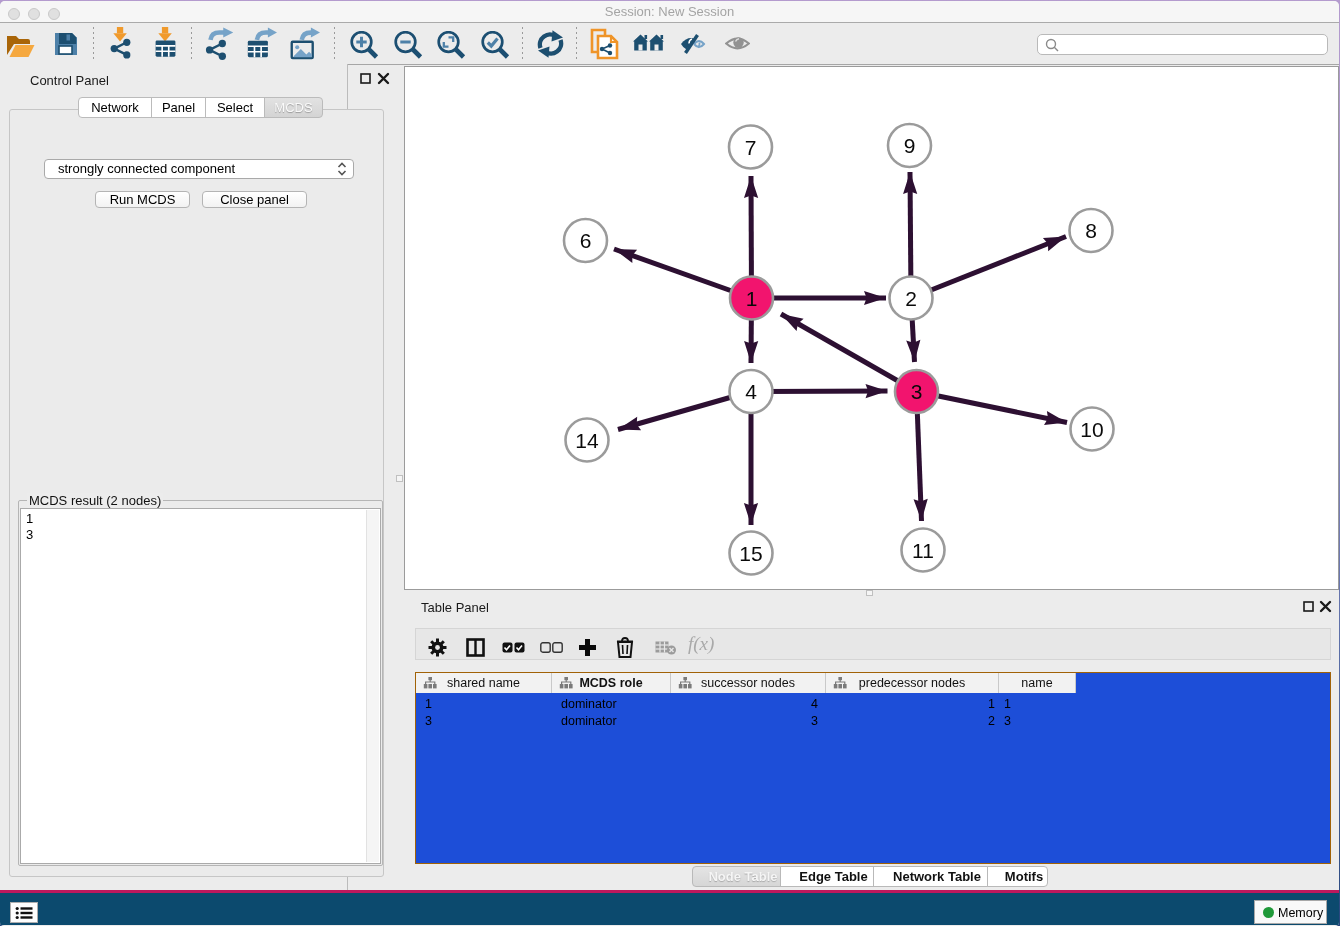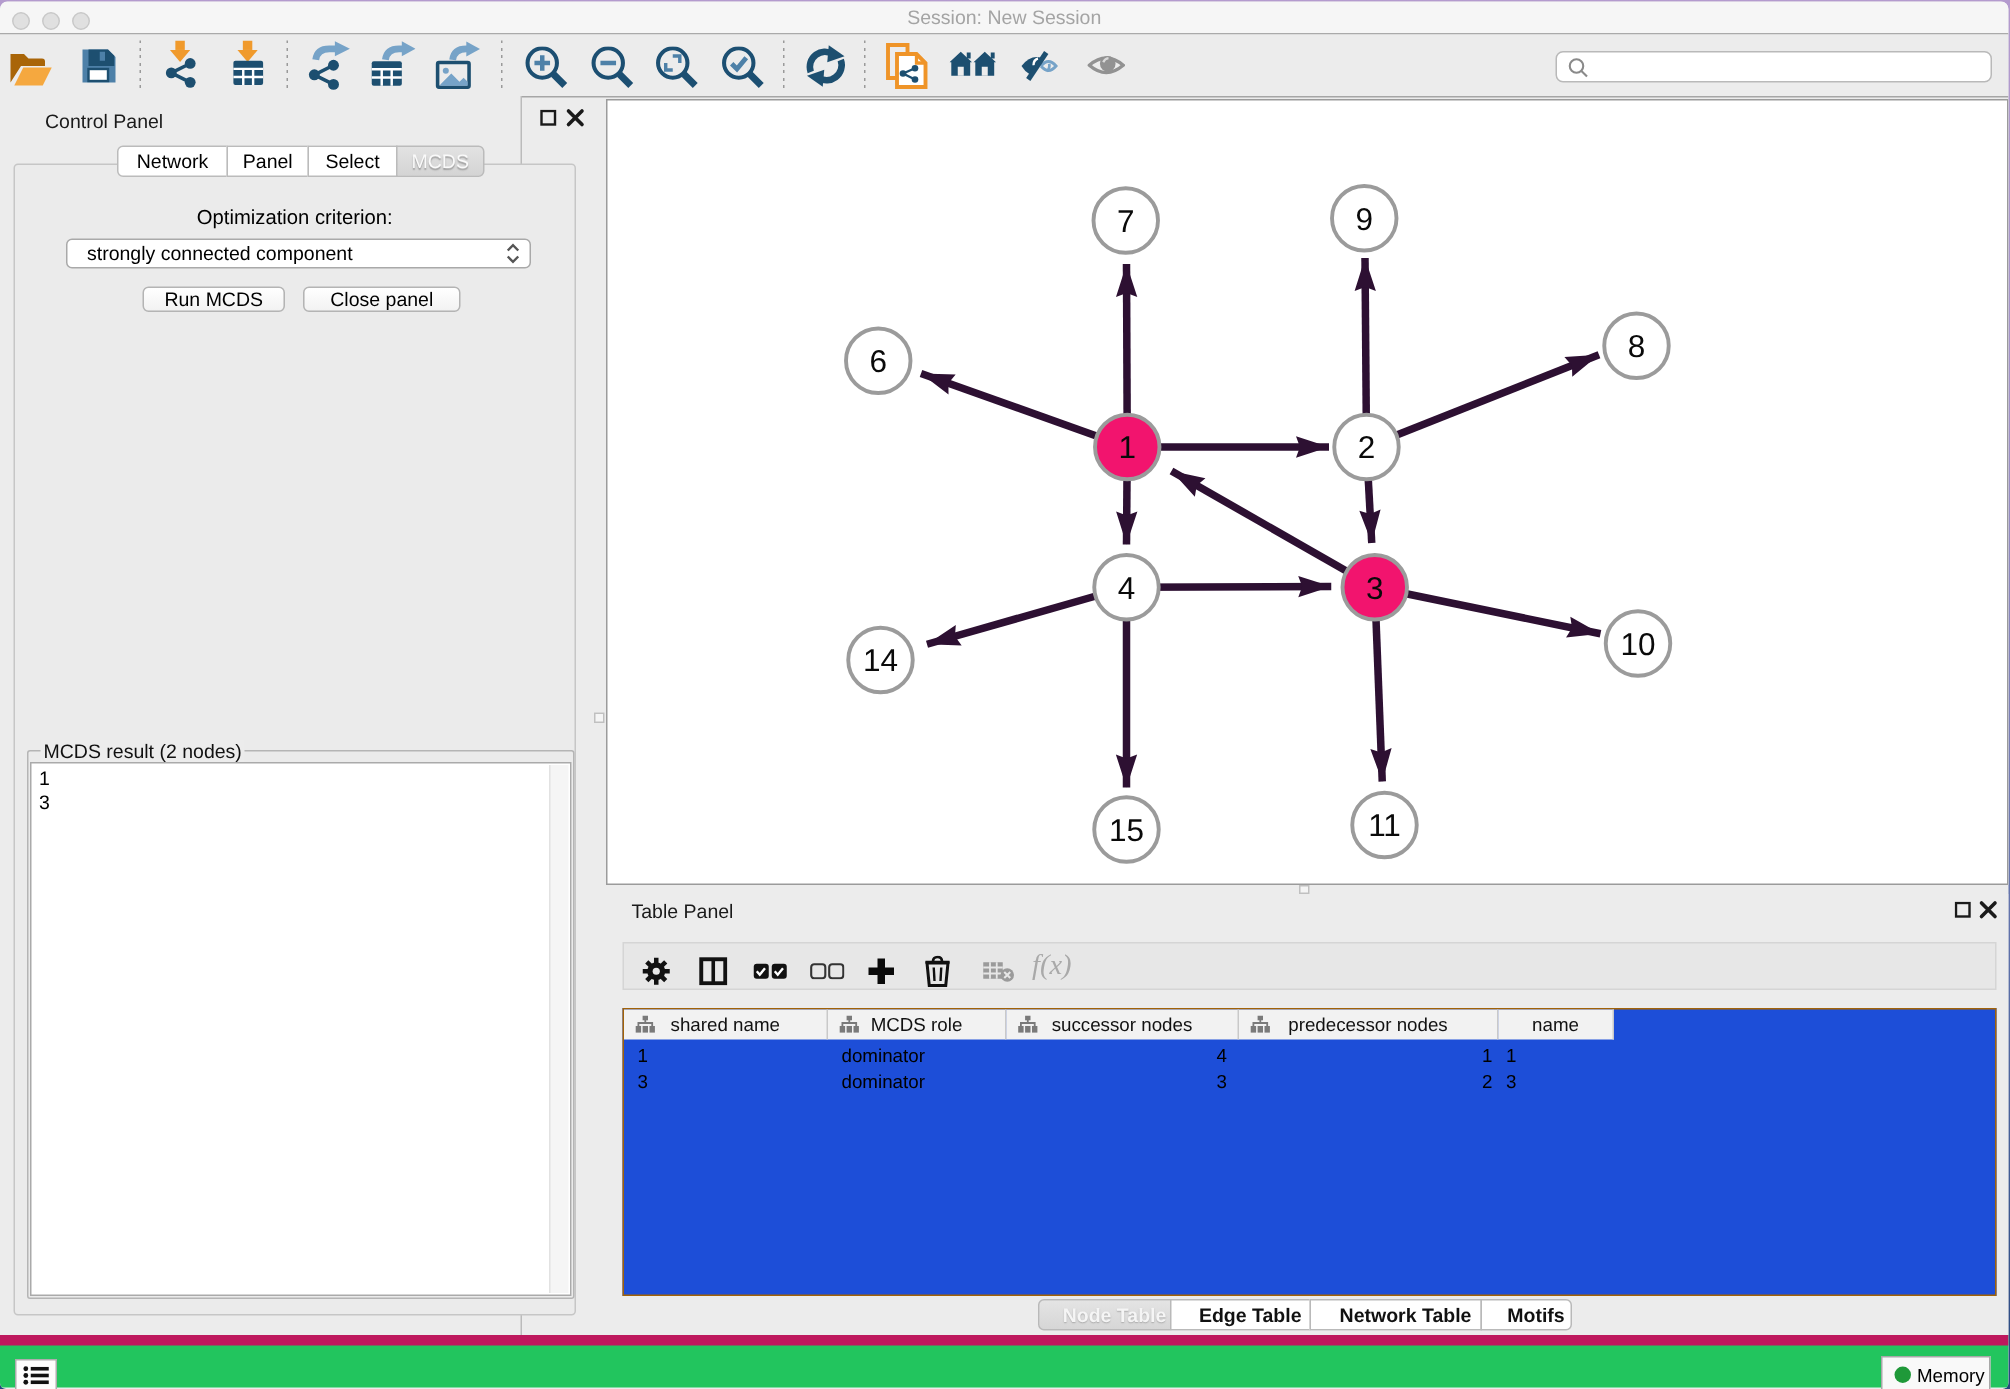--- a/index.html
+++ b/index.html
@@ -62,21 +62,21 @@
   background:#e7e7e7; border:1px solid #d5d5d5; }
 #ttable { position:absolute; left:11px; top:76px; right:8px; height:192px;
   background:#1d4ed8; border:1px solid #a16207; }
 .th { position:absolute; top:0; height:20px; border-right:1px solid #c9c9c9;
   font-size:12.5px; text-align:center; line-height:20px; color:#111; background:#f2f2f2; }
 .td { position:absolute; font-size:12.5px; color:#000; height:17px; line-height:17px; }
 .btab { position:absolute; top:270px; height:21px; background:#fff; border:1px solid #b9b9b9;
   font-size:13px; font-weight:bold; text-align:center; line-height:19px; color:#111;padding-left:13px; }
 
 #statusbar { position:absolute; left:0; top:889px; width:100%; height:35px;
-  background:#22c55e; border-top:7px solid #be185d; }
+  background:#0c4a6e; border-top:3px solid #be185d; }
 </style>
 </head>
 <body>
 <div id="win">
 
   <div id="titlebar">
     <div class="tl" style="left:8px;"></div>
     <div class="tl" style="left:28px;"></div>
     <div class="tl" style="left:48px;"></div>
     <div class="title">Session: New Session</div>
@@ -241,21 +241,20 @@
         <rect x="1" y="1" width="9" height="9" fill="none" stroke="#1a1a1a" stroke-width="1.6"></rect>
       </svg>
     <svg class="abs" style="left:377px;top:8px;" width="13" height="13" viewBox="0 0 13 13">
         <path d="M2,2 L11,11 M11,2 L2,11" stroke="#1a1a1a" stroke-width="2.4" stroke-linecap="round"></path>
       </svg>
     <div class="tabbtn" style="left:78px;width:74px;border-radius:4px 0 0 4px;">Network</div>
     <div class="tabbtn" style="left:151px;width:55px;">Panel</div>
     <div class="tabbtn" style="left:205px;width:60px;">Select</div>
     <div class="tabbtn" style="left:264px;width:59px;border-radius:0 4px 4px 0;background:linear-gradient(#e2e2e2,#d4d4d4);color:#fafafa;text-shadow:0 1px 1px #9a9a9a;">MCDS</div>
     <div id="cp-content">
-      <div style="position:absolute;left:0;right:0;top:27px;text-align:center;font-size:13.5px;color:#000;">Optimization criterion:</div>
       <div id="dropdown">strongly connected component
         <svg width="12" height="14" style="position:absolute;right:5px;top:2px;" viewBox="0 0 12 14">
           <path d="M2.5,5 L6,1.5 L9.5,5" fill="none" stroke="#555" stroke-width="1.6"></path>
           <path d="M2.5,9 L6,12.5 L9.5,9" fill="none" stroke="#555" stroke-width="1.6"></path>
         </svg>
       </div>
       <div class="btn" style="left:85px;top:81px;width:95px;height:17px;line-height:16px;">Run MCDS</div>
       <div class="btn" style="left:192px;top:81px;width:105px;height:17px;line-height:16px;">Close panel</div>
     </div>
     <div id="mcds-group">
@@ -381,21 +380,21 @@
             <line x1="9.5" y1="0.5" x2="9.5" y2="11.5"></line>
         </g>
         <circle cx="16.5" cy="9" r="4.5" fill="#9b9b9b"></circle>
         <path d="M14.5,7 l4,4 M18.5,7 l-4,4" stroke="#e7e7e7" stroke-width="1.4"></path>
       </svg>
 
       <div class="abs" style="left:272px;top:4px;font-family:'Liberation Serif',serif;font-style:italic;font-size:19px;color:#a9a9a9;">f(x)</div>
     </div>
     <div id="ttable">
       <div class="th" style="left:0;width:136px;border-left:none;">shared name</div>
-      <div class="th" style="left:136px;width:119px;">MCDS role</div>
+      <div class="th" style="left:136px;width:119px;font-weight:bold;">MCDS role</div>
       <div class="th" style="left:255px;width:155px;">successor nodes</div>
       <div class="th" style="left:410px;width:173px;">predecessor nodes</div>
       <div class="th" style="left:583px;width:77px;">name</div>
       <svg class="abs treeicon" style="left:7px;top:4px;" width="14" height="12" viewBox="0 0 14 12">
           <rect x="5.4" y="0" width="3.6" height="3.2" fill="#7a7a7a"></rect>
           <path d="M7.2,3 V5 M2.6,7 V5 H11.8 V7" fill="none" stroke="#7a7a7a" stroke-width="1.2"></path>
           <rect x="0.8" y="7" width="3.6" height="4.4" fill="#7a7a7a"></rect>
           <rect x="5.4" y="7" width="3.6" height="4.4" fill="#7a7a7a"></rect>
           <rect x="10" y="7" width="3.6" height="4.4" fill="#7a7a7a"></rect>
         </svg>

